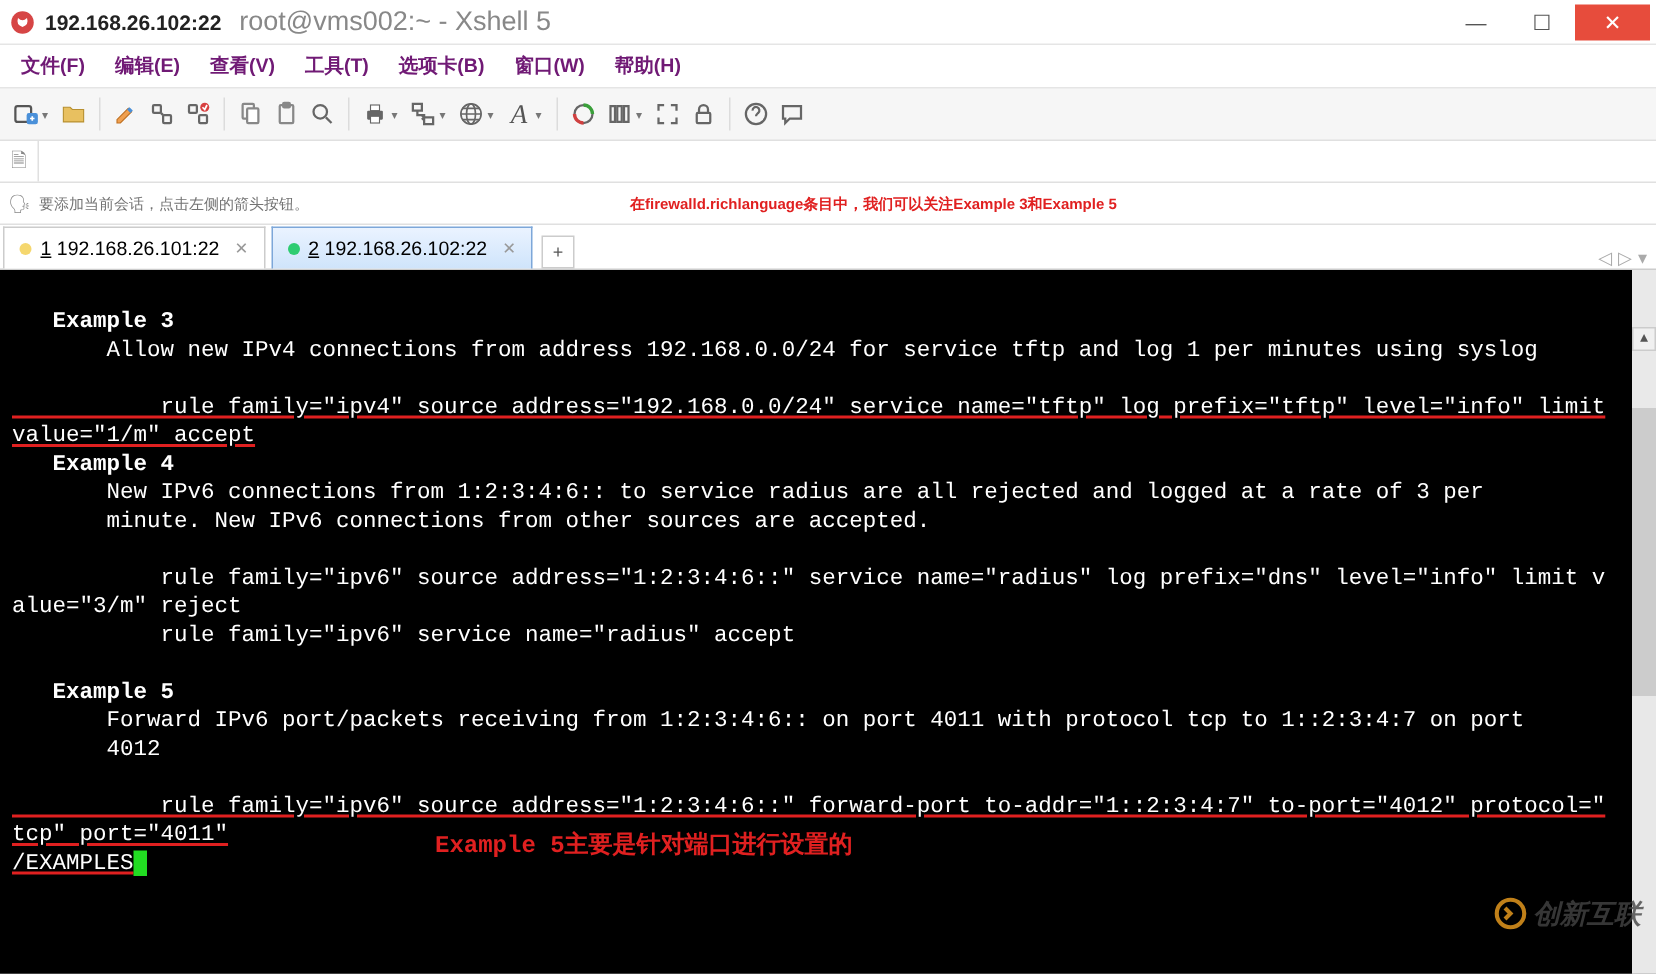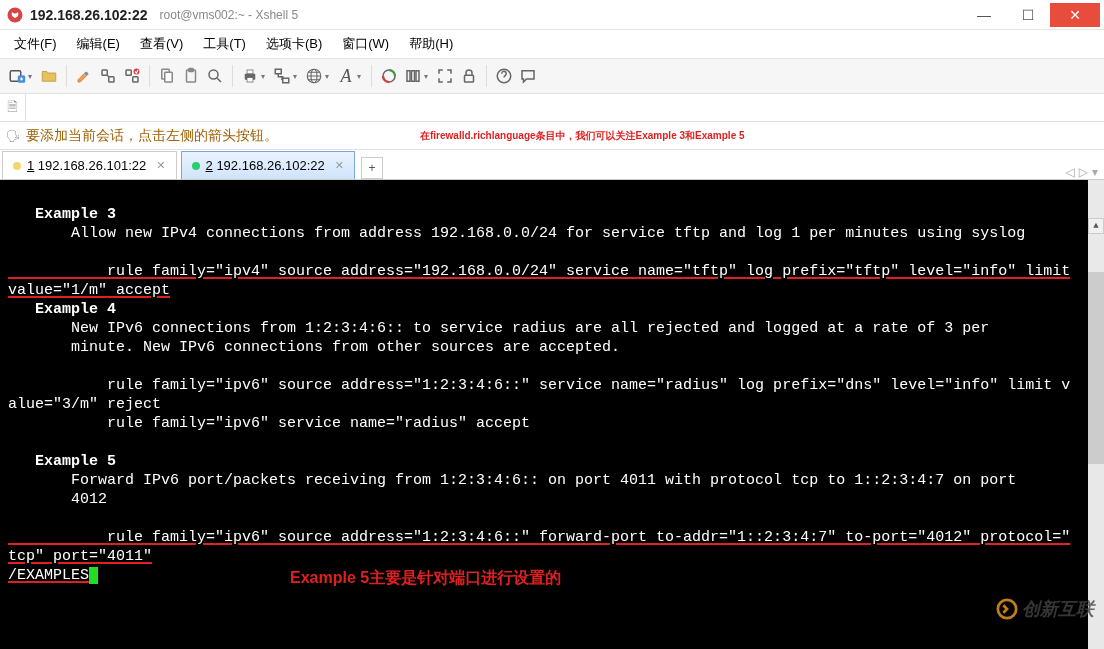--- a/index.html
+++ b/index.html
@@ -1,41 +1,41 @@
 <!DOCTYPE html>
 <html><head>
 <meta charset="utf-8">
 <style>
   * { box-sizing: border-box; margin: 0; padding: 0; }
   body { font-family: "Microsoft YaHei", Tahoma, sans-serif; font-size: 12px; background: #fff; width: 1104px; height: 649px; overflow: hidden; position: relative; }
   
   .titlebar { height: 30px; background: #fff; display: flex; align-items: center; padding: 0 4px; border-bottom: 1px solid #e5e5e5; }
   .titlebar .logo { width: 18px; height: 18px; margin: 0 6px 0 2px; }
   .titlebar .title-active { font-weight: bold; font-size: 14px; color: #222; }
-  .titlebar .title-sub { color: #888; font-size: 12px; margin-left: 12px; }
+  .titlebar .title-sub { color: #888; font-size: 18px; margin-left: 12px; }
   .titlebar .spacer { flex: 1; }
   .win-btn { width: 44px; height: 24px; display: flex; align-items: center; justify-content: center; color: #555; font-size: 14px; }
   .win-btn.close { background: #e74c3c; color: #fff; width: 50px; }
   
   .menubar { height: 28px; background: #fff; display: flex; align-items: center; padding: 0 6px; gap: 4px; }
-  .menubar .menu-item { padding: 20px 8px; font-size: 13px; color: #000000; }
+  .menubar .menu-item { padding: 20px 8px; font-size: 13px; color: #701a75; font-weight: bold; }
   
   .toolbar { height: 36px; background: #f6f6f6; border-top: 1px solid #e5e5e5; border-bottom: 1px solid #e0e0e0; display: flex; align-items: center; padding: 0 6px; gap: 2px; }
   .toolbar .ticon { width: 22px; height: 22px; display: flex; align-items: center; justify-content: center; color: #666; position: relative; }
   .toolbar .ticon svg { width: 18px; height: 18px; }
   .toolbar .sep { width: 1px; height: 22px; background: #dcdcdc; margin: 0 4px; }
   .toolbar .dd { width: 8px; font-size: 8px; color: #777; margin-left: -2px; }
   
   .addrbar { height: 28px; display: flex; align-items: center; border-bottom: 1px solid #e0e0e0; }
   .addrbar .ab-ico { width: 26px; text-align: center; color: #888; font-size: 13px; border-right: 1px solid #e0e0e0; height: 100%; display:flex;align-items:center;justify-content:center;}
   .addrbar .ab-text { flex: 1; padding: 0 8px; color: #333; font-size: 13px; }
   
   .hintbar { height: 28px; display: flex; align-items: center; border-bottom: 1px solid #e0e0e0; position: relative; }
   .hintbar .hb-ico { width: 26px; text-align: center; color: #888; }
-  .hintbar .hb-text { color: #a16207; font-size: 14px; }
+  .hintbar .hb-text { color: #737373; font-size: 10px; }
   .hintbar .red-hint { position: absolute; left: 420px; color: #e02020; font-weight: bold; font-size: 10px; }
   
   .tabbar { height: 30px; display: flex; align-items: flex-end; background: #fff; border-bottom: 1px solid #ccc; }
   .tab { height: 28px; display: flex; align-items: center; padding: 0 10px; font-size: 13px; border: 1px solid #ccc; border-bottom: none; margin-right: 2px; margin-left: 2px; background: #fff; }
   .tab .dot { width: 8px; height: 8px; border-radius: 50%; margin-right: 6px; }
   .tab .close-x { margin-left: 10px; color: #999; font-size: 11px; }
   .tab.active { background: linear-gradient(#eaf3ff,#cfe4fb); border-color: #7da7d9; }
   .tab .num { text-decoration: underline; }
   .tab-add { width: 22px; height: 22px; border: 1px solid #ccc; margin-left: 4px; display:flex;align-items:center;justify-content:center; color:#555;}
   .tabbar .nav-right { margin-left: auto; display: flex; gap: 4px; padding-right: 6px; color: #aaa; }
@@ -250,21 +250,21 @@
 <span>alue="3/m" reject</span>
 <span>           rule family="ipv6" service name="radius" accept</span>
 
 <span class="bold">   <span>Example 5</span></span>
 <span>       Forward IPv6 port/packets receiving from 1:2:3:4:6:: on port 4011 with protocol tcp to 1::2:3:4:7 on port</span>
 <span>       4012</span>
 
 <span class="uline">           rule family="ipv6" source address="1:2:3:4:6::" forward-port to-addr="1::2:3:4:7" to-port="4012" protocol="</span>
 <span class="uline">tcp" port="4011"</span>
 <span><span class="uline">/EXAMPLES</span></span><span class="cursor-bg"> </span>
-<span class="annot" style="top:388px; left:290px;">Example 5主要是针对端口进行设置的</span>
+<span class="annot" style="top:375px; left:290px;font-family:Liberation Mono, monospace;">Example 5主要是针对端口进行设置的</span>
   <div class="scrollbar">
     <div class="sb-btn">▲</div>
     <div class="sb-track"><div class="sb-thumb"></div></div>
     
   </div>
 </div>
 
 <div class="watermark">
   <svg viewBox="0 0 24 24">
       <circle cx="12" cy="12" r="10" fill="none" stroke="#f0a020" stroke-width="3"></circle>

